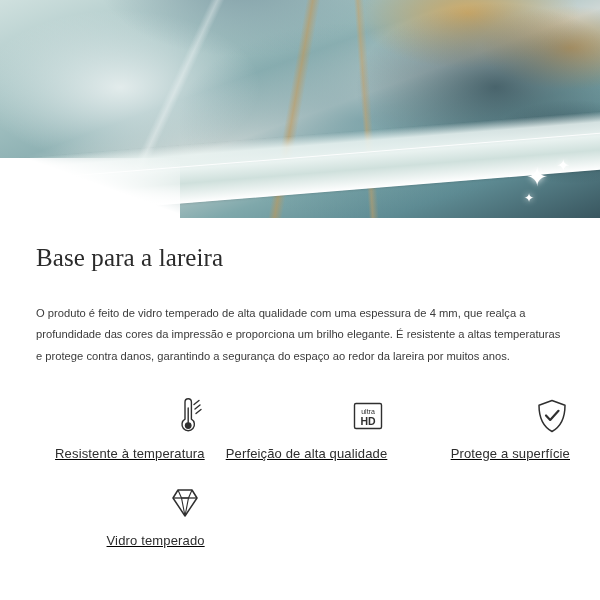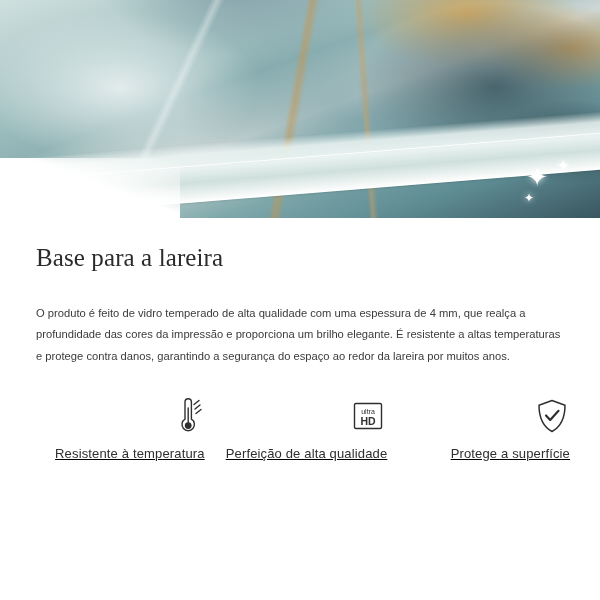--- a/index.html
+++ b/index.html
@@ -198,17 +198,29 @@
     <div class="feature">
       <div class="feature-icon">
         <svg width="36" height="40" viewBox="0 0 36 40">
           <path d="M18 4.5 L31 9.2 C31 20 27 30.5 18 35.5 C9 30.5 5 20 5 9.2 Z" fill="none" stroke="#2f2f2f" stroke-width="1.5" stroke-linejoin="round"></path>
           <path d="M12 19.5 l4.2 4.4 L24.5 14.8" fill="none" stroke="#2f2f2f" stroke-width="2.2" stroke-linecap="round" stroke-linejoin="round"></path>
         </svg>
       </div>
       <div class="feature-label">Protege a superfície</div>
     </div>
 
+    <div class="feature">
+      <div class="feature-icon">
+        <svg width="40" height="36" viewBox="0 0 40 36">
+          <path d="M8 13 L13 5 L27 5 L32 13 L20 31 Z" fill="none" stroke="#2f2f2f" stroke-width="1.5" stroke-linejoin="round"></path>
+          <path d="M8 13 H32" stroke="#2f2f2f" stroke-width="1.3"></path>
+          <path d="M13 5 L16.5 13 L20 31" stroke="#2f2f2f" stroke-width="1.1" fill="none"></path>
+          <path d="M27 5 L23.5 13 L20 31" stroke="#2f2f2f" stroke-width="1.1" fill="none"></path>
+          <path d="M16.5 13 H23.5" stroke="#2f2f2f" stroke-width="1.1"></path>
+        </svg>
+      </div>
+      <div class="feature-label">Vidro temperado</div>
+    </div>
 
 
 
   </div>
 </div>
 
 </body></html>

